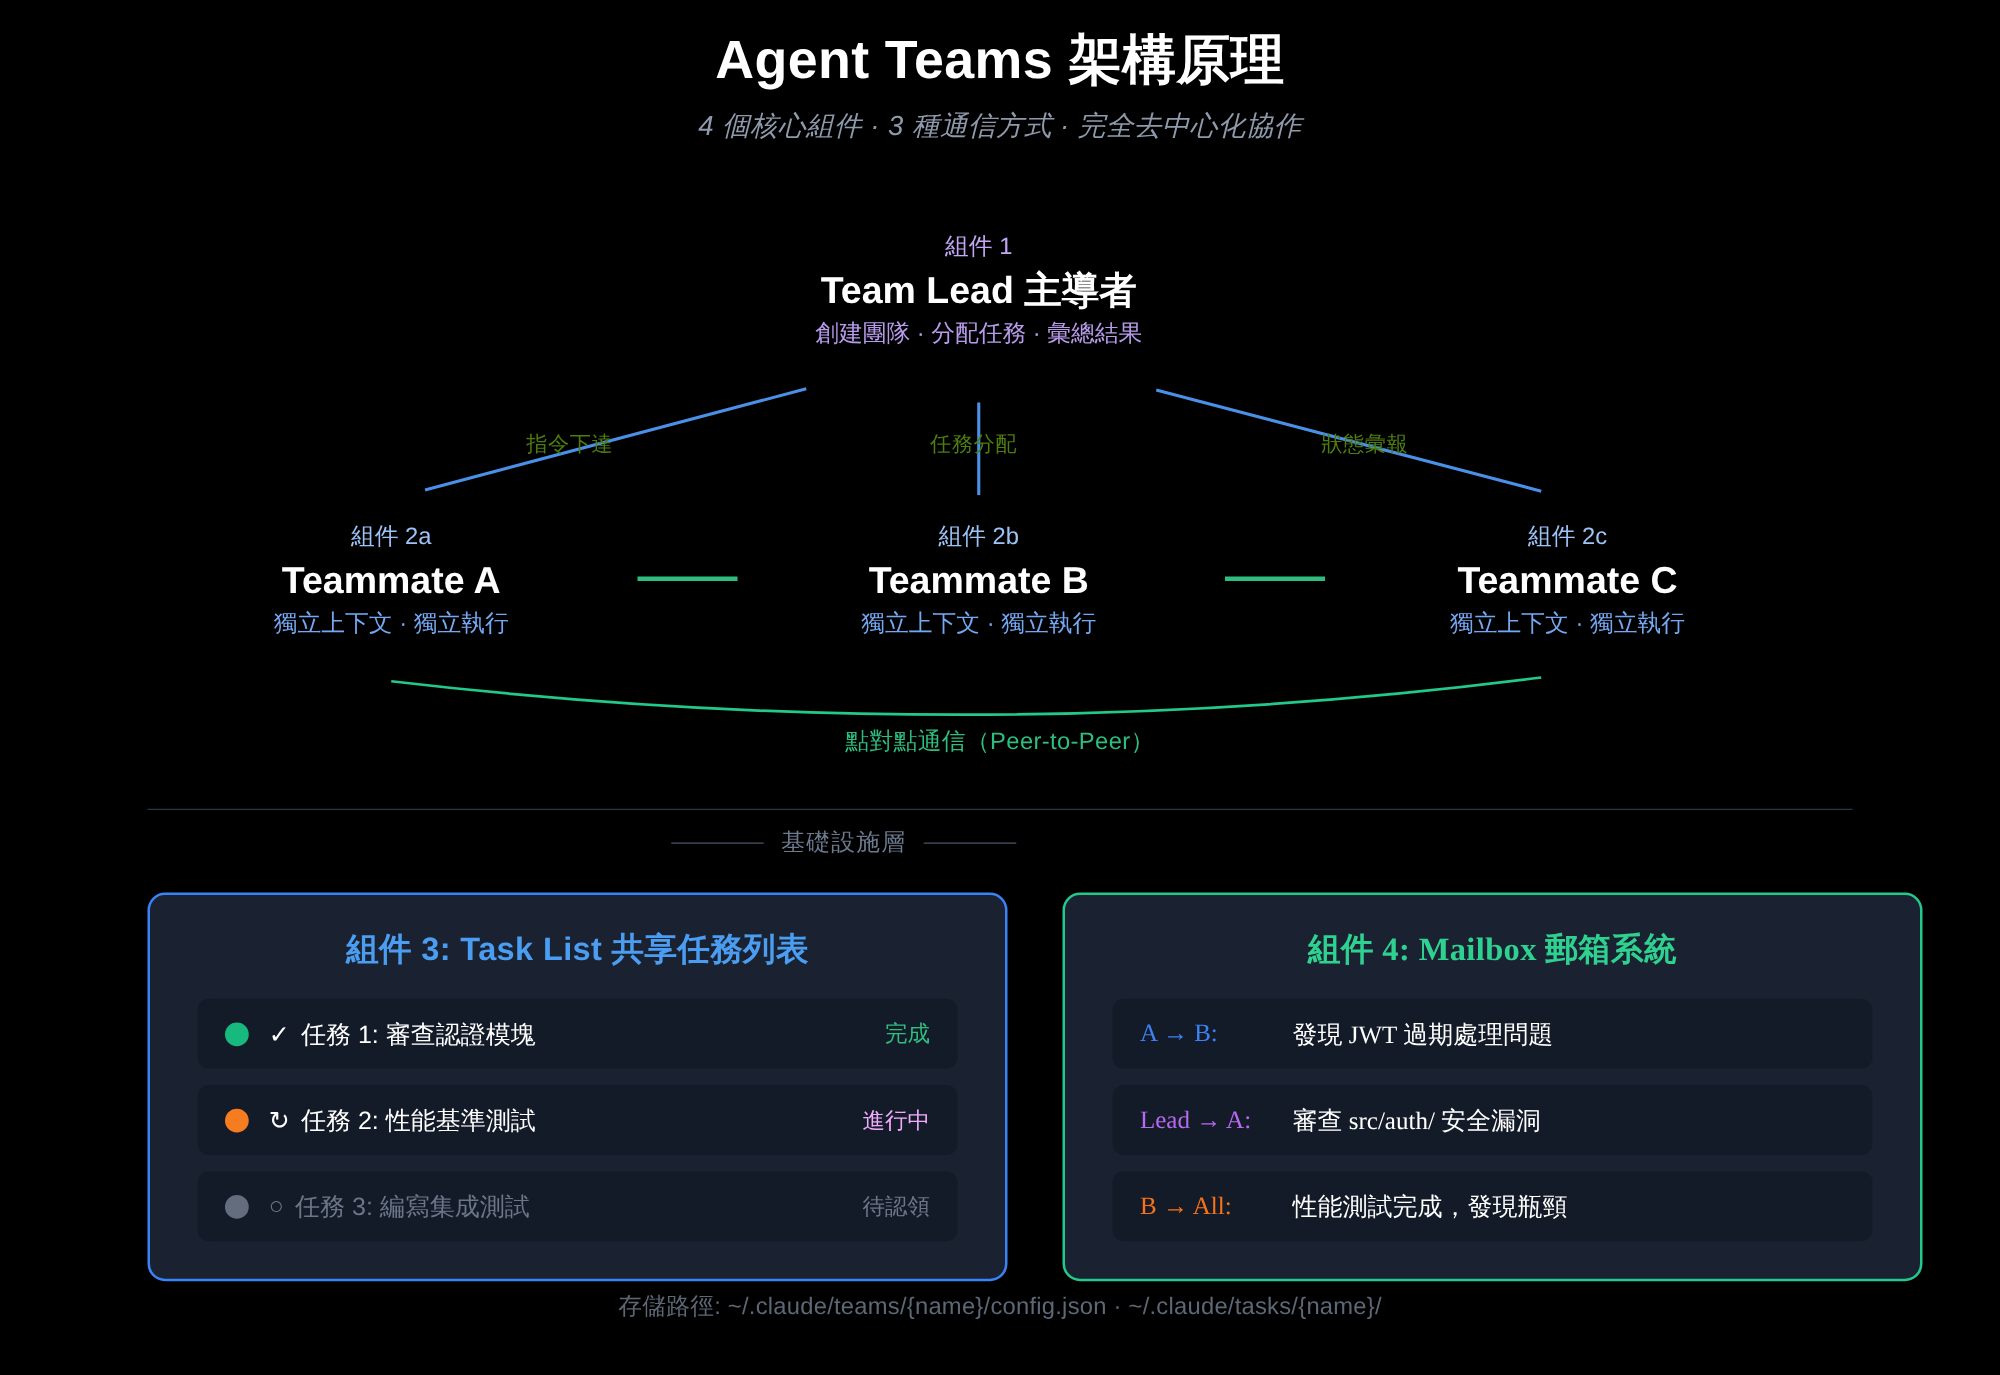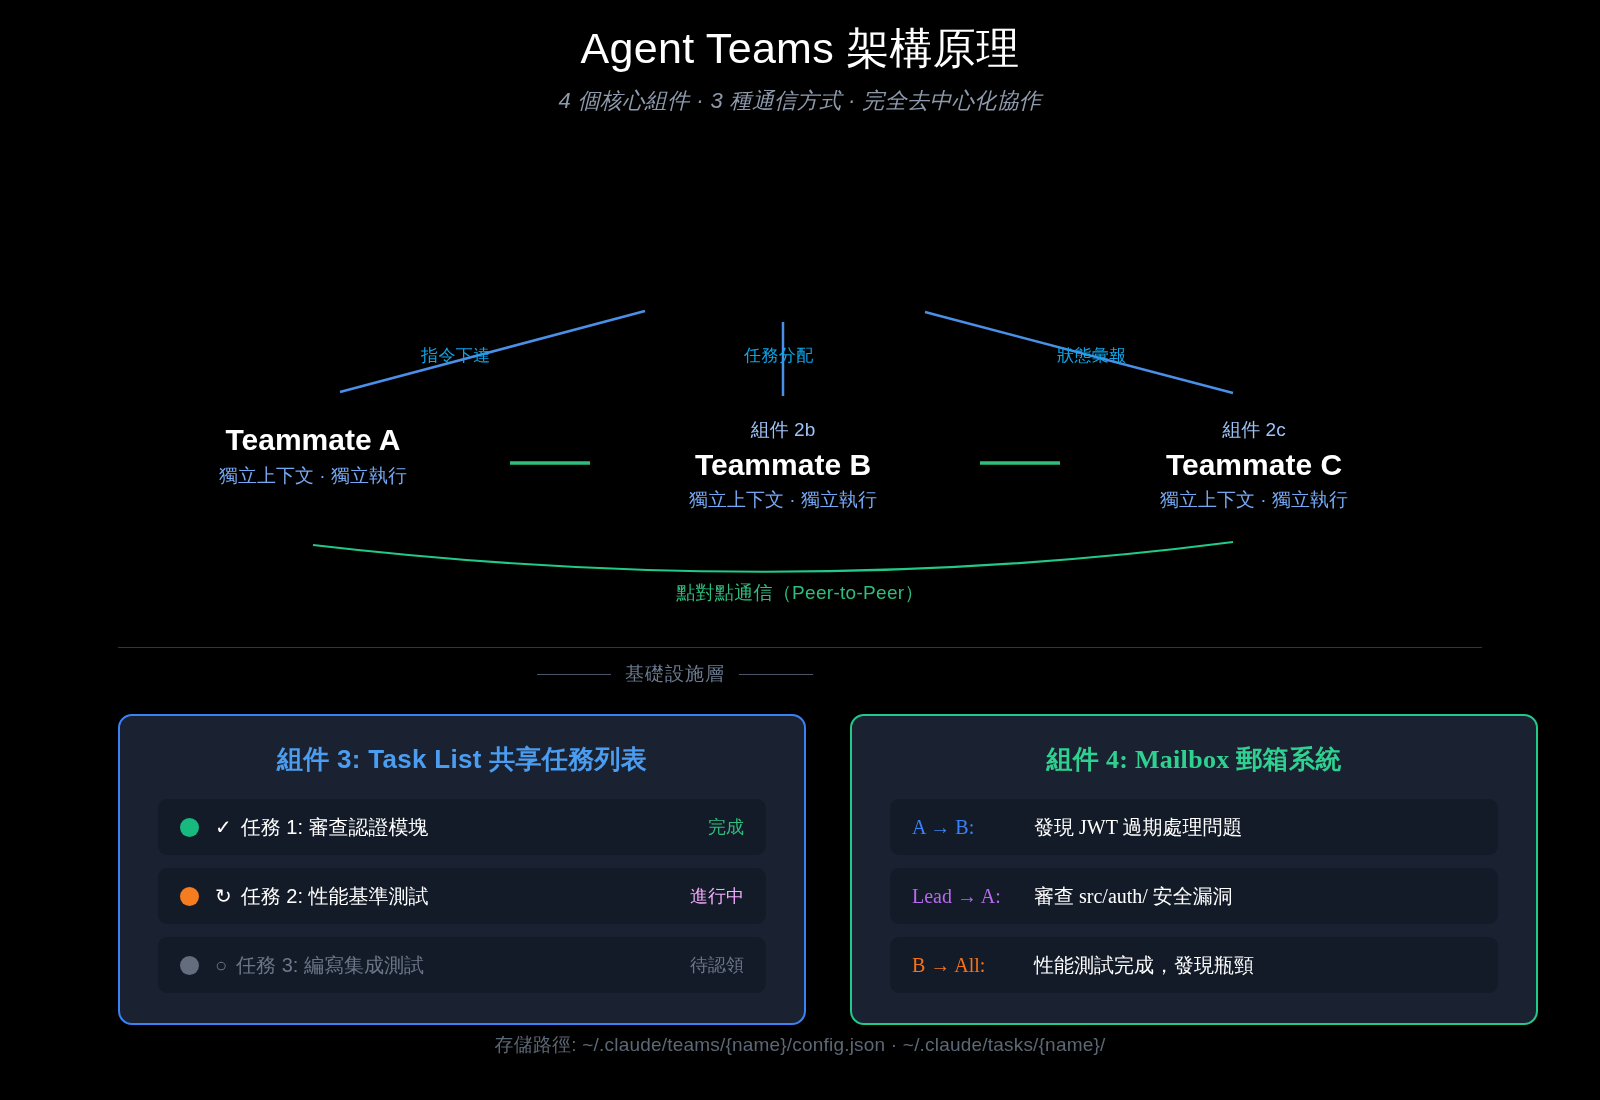--- a/index.html
+++ b/index.html
@@ -14,21 +14,21 @@
     position: relative;
     width: 1600px;
     height: 1100px;
     background: #000000;
   }
 
   
   .header { position: absolute; top: 22px; left: 0; width: 1600px; text-align: center; }
   .header-title {
     font-size: 43px;
-    font-weight: normal;
+    font-weight: bold;
     color: #ffffff;
     letter-spacing: 0.3px;
     line-height: 1.22;
   }
   .header-subtitle {
     margin-top: 12px;
     font-size: 22px;
     color: #8e9aab;
     letter-spacing: 0.4px;
     font-style: italic;
@@ -49,21 +49,21 @@
   .mate-desc   { color: #74a8f2; }
 
   .node-lead  { left: 543px; top: 186px; width: 480px; }
   .node-mateA { left: 113px; top: 418px; width: 400px; }
   .node-mateB { left: 583px; top: 418px; width: 400px; }
   .node-mateC { left: 1054px; top: 418px; width: 400px; }
 
   .edge-label {
     position: absolute;
     font-size: 17px;
-    color: #0ea5e9;
+    color: #4d7c0f;
     white-space: nowrap;
     letter-spacing: 0.4px;
   }
   .edge-label.cmd   { left: 421px; top: 344px; }
   .edge-label.task  { left: 744px; top: 344px; }
   .edge-label.stat  { left: 1057px; top: 344px; }
   .p2p-label {
     position: absolute;
     left: 0; width: 1600px;
     top: 580px;
@@ -157,22 +157,28 @@
   <div class="diagram">
     <svg width="1600" height="640">
       <line x1="340" y1="392" x2="645" y2="311" stroke="#4a90e8" stroke-width="2.5"></line>
       <line x1="783" y1="322" x2="783" y2="396" stroke="#4a90e8" stroke-width="2.5"></line>
       <line x1="925" y1="312" x2="1233" y2="393" stroke="#4a90e8" stroke-width="2.5"></line>
       <line x1="510" y1="463" x2="590" y2="463" stroke="#2fbd7e" stroke-width="3.5"></line>
       <line x1="980" y1="463" x2="1060" y2="463" stroke="#2fbd7e" stroke-width="3.5"></line>
       <path d="M313,545 Q783,600 1233,542" fill="none" stroke="#22c98a" stroke-width="2.2"></path>
     </svg>
 
+    <div class="node node-lead">
+      <div class="node-kicker lead-kicker">組件 1</div>
+      <div class="node-title">Team Lead 主導者</div>
+      <div class="node-desc lead-desc">創建團隊 · 分配任務 · 彙總結果</div>
+    </div>
 
     <div class="node node-mateA">
+      <div class="node-kicker mate-kicker">組件 2a</div>
       <div class="node-title">Teammate A</div>
       <div class="node-desc mate-desc">獨立上下文 · 獨立執行</div>
     </div>
 
     <div class="node node-mateB">
       <div class="node-kicker mate-kicker">組件 2b</div>
       <div class="node-title">Teammate B</div>
       <div class="node-desc mate-desc">獨立上下文 · 獨立執行</div>
     </div>
 

